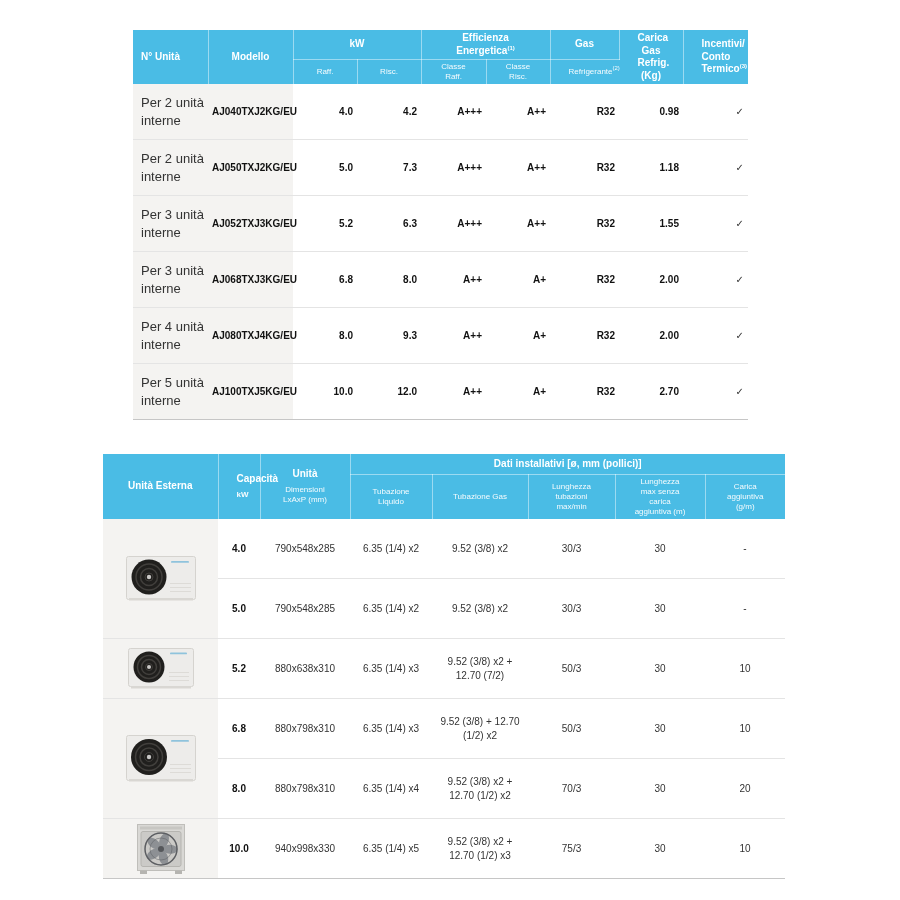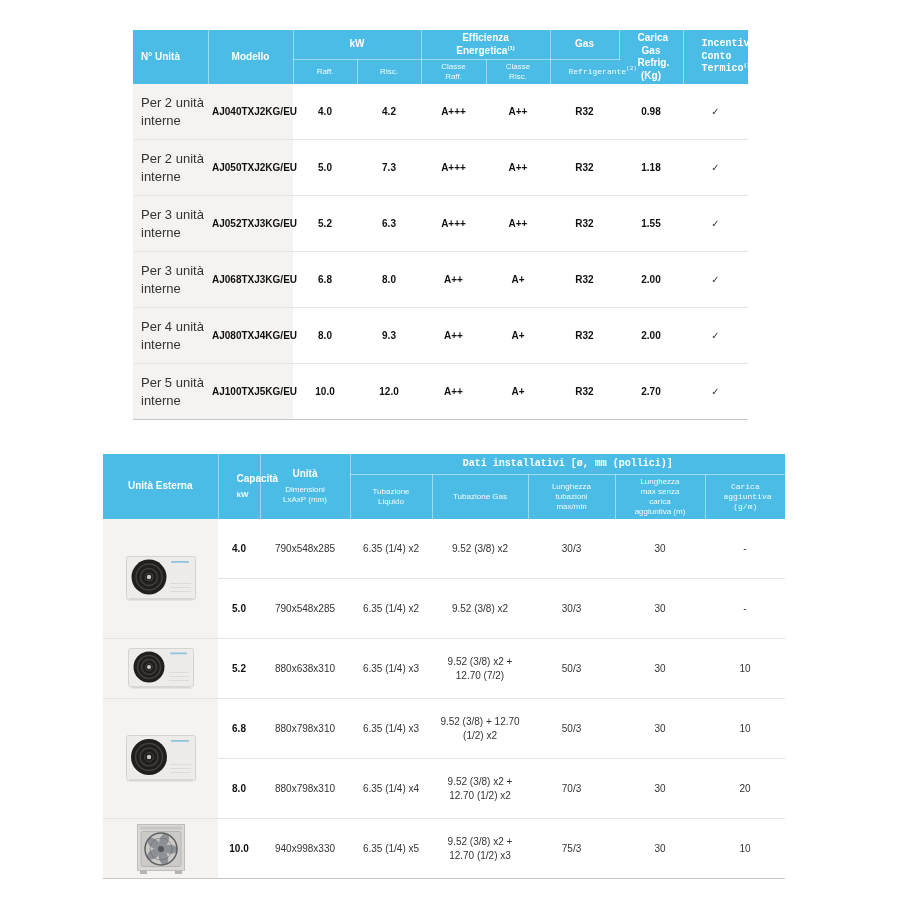--- a/index.html
+++ b/index.html
@@ -14,35 +14,35 @@
     font-size:17px;font-weight:700;color:#111;margin:0 0 12px 0;letter-spacing:-.2px;
   }
   table{border-collapse:collapse;table-layout:fixed;width:100%;}
   
   th{
     background:#4abce5;color:#fff;font-weight:700;font-size:10px;
     padding:2px 18px;text-align:center;vertical-align:middle;
     border-right:1px solid rgba(255,255,255,.45);
     line-height:1.25;
   }
-  th:last-child{border-right:none;font-family:Liberation Mono, monospace;}
+  th:last-child{border-right:none;}
   tr.hrow1 th{height:16px;}
   tr.hrow2 th{height:17px;font-weight:400;font-size:8px;color:rgba(255,255,255,.95);}
   th.grp{border-bottom:1px solid rgba(255,255,255,.45);}
   th.left{text-align:left;padding-left:8px;}
   th sup{font-size:6px;line-height:0;}
   th .stack-g{display:block;font-weight:700;font-size:10px;}
   th .stack-s{display:block;font-weight:400;font-size:8px;color:rgba(255,255,255,.95);margin-top:4px;}
   th .stack-s.bold{font-weight:700;}
   
   td{
     font-size:10px;color:#333;text-align:center;vertical-align:middle;
     border-bottom:1px solid #e4e4e4;padding:2px 4px;line-height:1.35;
   }
-  .t1 td{height:51px;}
+  .t1 td{height:51px;text-align:right;}
   .t2 td{height:55px;}
   tr.lastrow td{border-bottom:1px solid #c6c6c6;}
   td.gray{background:#f4f3f1;}
   td.left{text-align:left;padding-left:8px;font-size:13px;}
   td.bold{font-weight:700;color:#111;}
   td.img-cell{background:#f4f3f1;}
   .unit-wrap{display:flex;align-items:center;justify-content:center;}
 </style>
 </head>
 <body>

